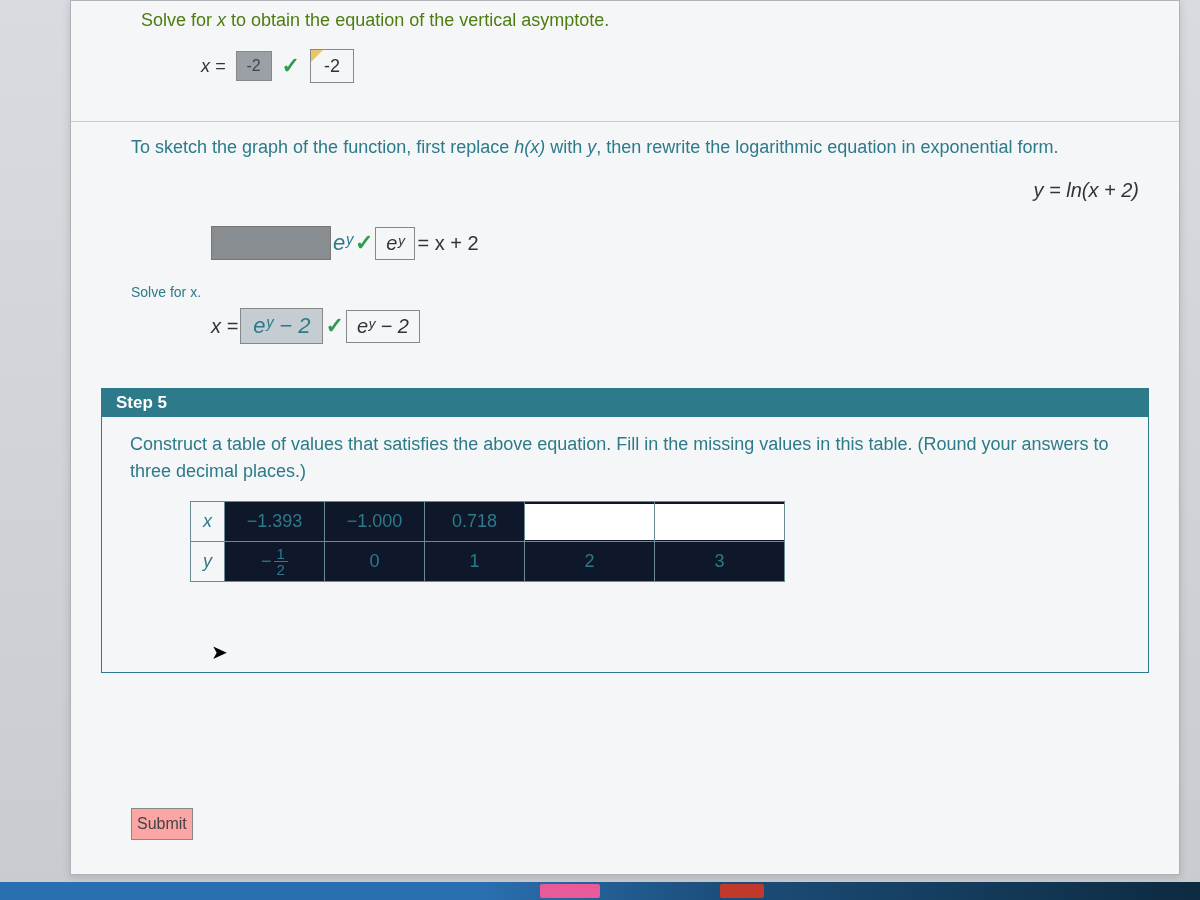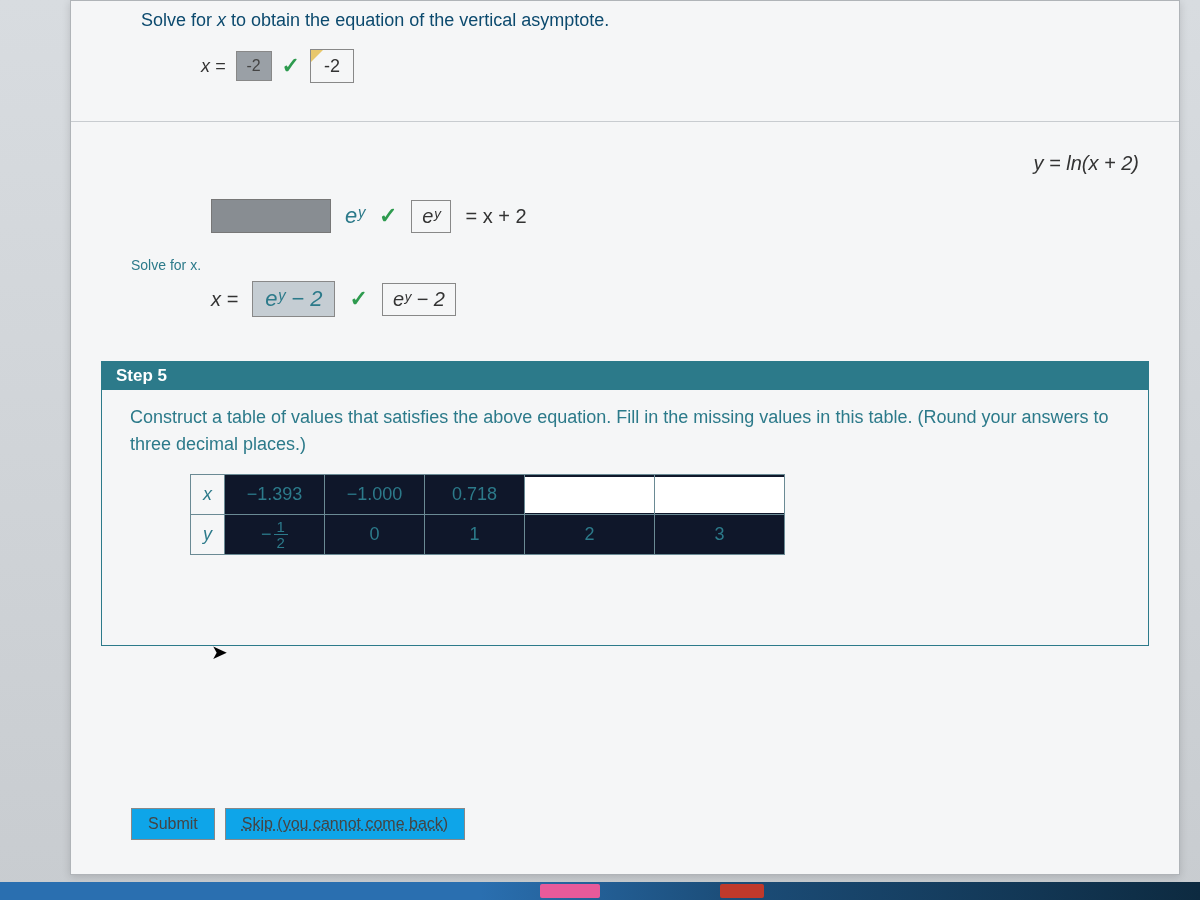--- a/index.html
+++ b/index.html
@@ -28,21 +28,21 @@
     padding: 12px 40px 20px 40px;
     color: #2c7a8a;
   }
   .top-section {
     border-bottom: 1px solid #c8ccd0;
     padding-top: 5px;
     padding-left: 70px;
     padding-right: 40px;
   }
   .instr {
-    color: #0c4a6e;
+    color: #4d7c0f;
     font-size: 18px;
     margin: 4px 0 18px 0;
   }
   .var { font-style: italic; }
   .eq-row {
     margin: 8px 0 18px 60px;
     display: flex;
     align-items: center;
     gap: 10px;
     font-size: 18px;
@@ -103,21 +103,21 @@
   .centered-eq {
     text-align: right;
     font-size: 20px;
     color: #333;
     margin: 18px 0 24px 0;
     font-style: italic;
   }
   .row {
     display: flex;
     align-items: center;
-    gap: 14px;
+    gap: 2px;
     font-size: 20px;
     color: #333;
     margin: 8px 0 24px 100px;
   }
   .grey-wide {
     background: #888d92;
     border: 1px solid #777;
     width: 120px;
     height: 34px;
   }
@@ -205,24 +205,24 @@
   .neg-frac { display: inline-flex; align-items: center; gap: 2px; }
   .btns {
     position: absolute;
     bottom: 34px;
     left: 60px;
     display: flex;
     gap: 10px;
   }
   .btn {
     border: 1px solid #888;
-    background: #0ea5e9;
+    background: #fca5a5;
     color: #444;
     font-size: 16px;
-    padding: 6px 16px;
+    padding: 6px 5px;
     cursor: pointer;
   }
   .btn.skip { text-decoration: underline dotted; }
   .cursor {
     position: absolute;
     left: 140px;
     bottom: 210px;
     font-size: 20px;
     color: #000;
     pointer-events: none;
@@ -273,20 +273,23 @@
     </p>
     <div class="eq-row">
       <span class="var">x =</span>
       <span class="grey-box">-2</span>
       <span class="check">✓</span>
       <span class="ans-box paper-corner">-2</span>
     </div>
   </div>
 
   <div class="section step4">
+    <div class="body">
+      <span>To sketch the graph of the function, first replace </span><span class="var">h(x)</span><span> with </span><span class="var">y</span><span>, then rewrite the logarithmic equation in exponential form.</span>
+    </div>
 
     <div class="centered-eq">y = ln(x + 2)</div>
 
     <div class="row">
       <span class="grey-wide"></span>
       <span class="ey-sup" style="color:#2c7a8a; font-size:22px;">eʸ</span>
       <span class="check">✓</span>
       <span class="boxed-ey">
         <span class="ey-sup">eʸ</span>
       </span>
@@ -341,21 +344,20 @@
           <td>2</td>
           <td>3</td>
         </tr>
       </tbody>
         </table>
     </div>
   </div>
 
   <div class="btns">
     <button class="btn">Submit</button>
-    <button class="btn skip">Skip (you cannot come back)</button>
   </div>
 
   <span class="cursor">➤</span>
 </div>
 
 <div class="bottombar">
   <div class="tag1"></div>
   <div class="tag2"></div>
 </div>
 

